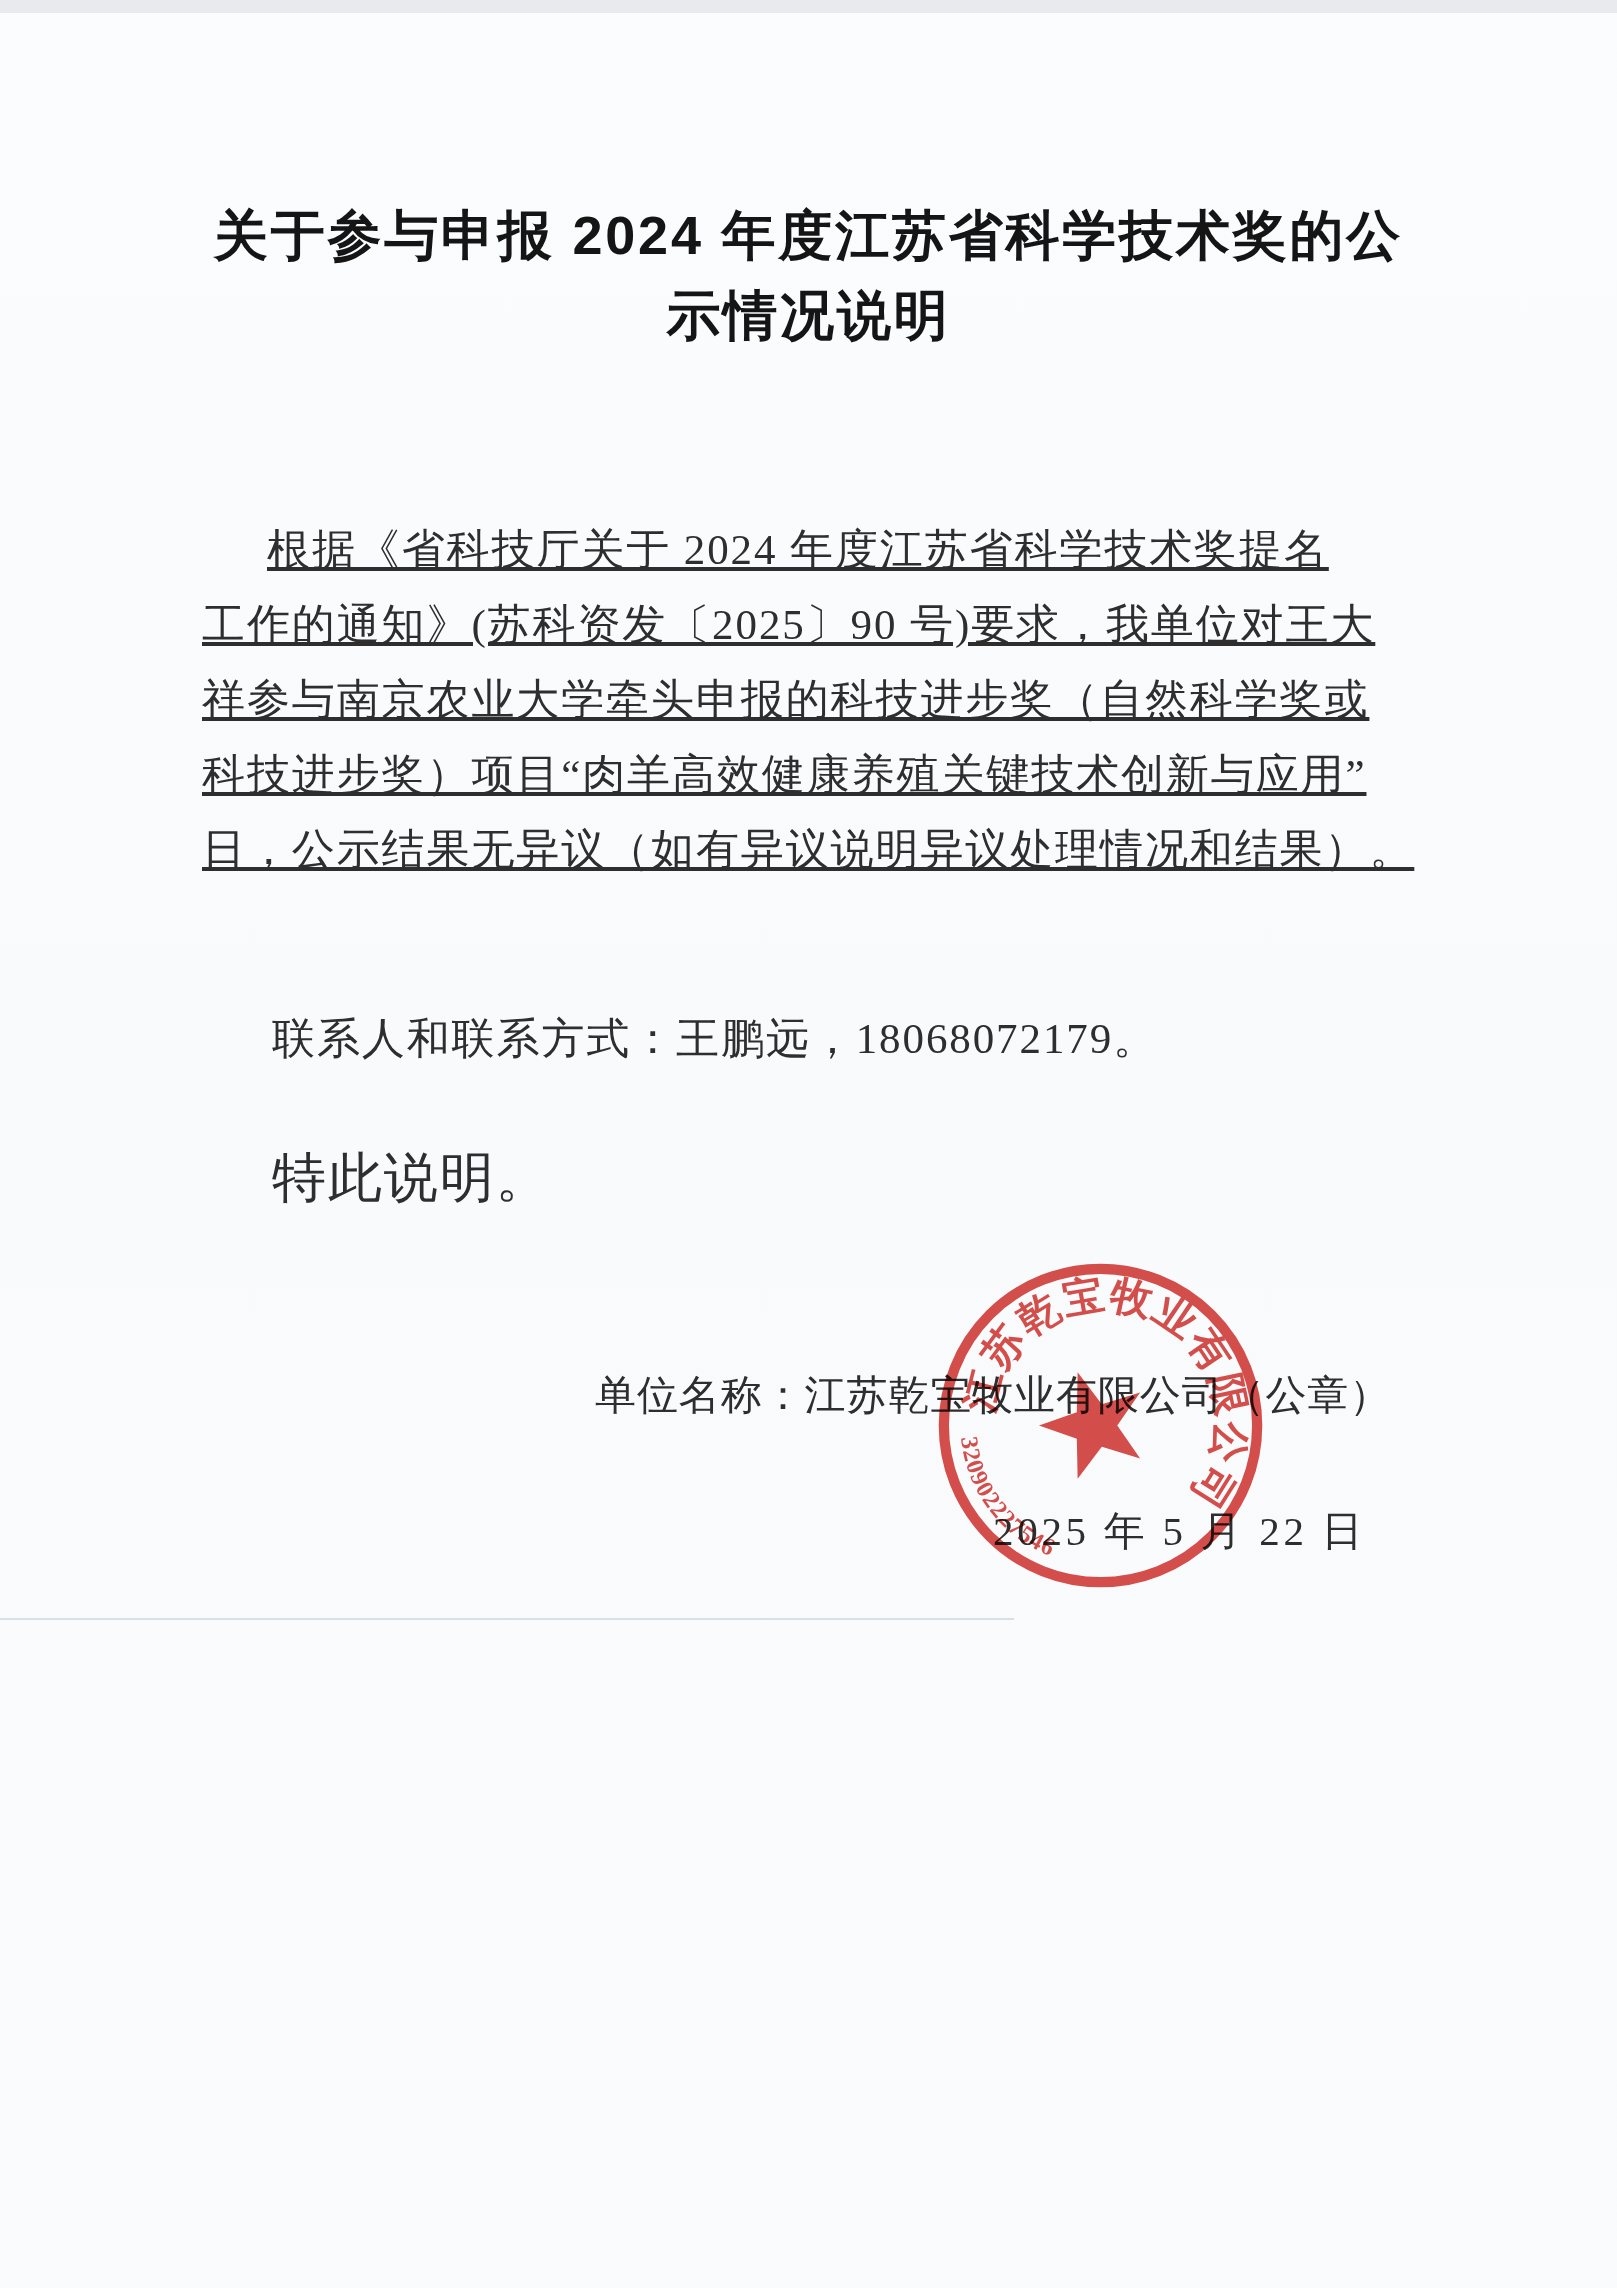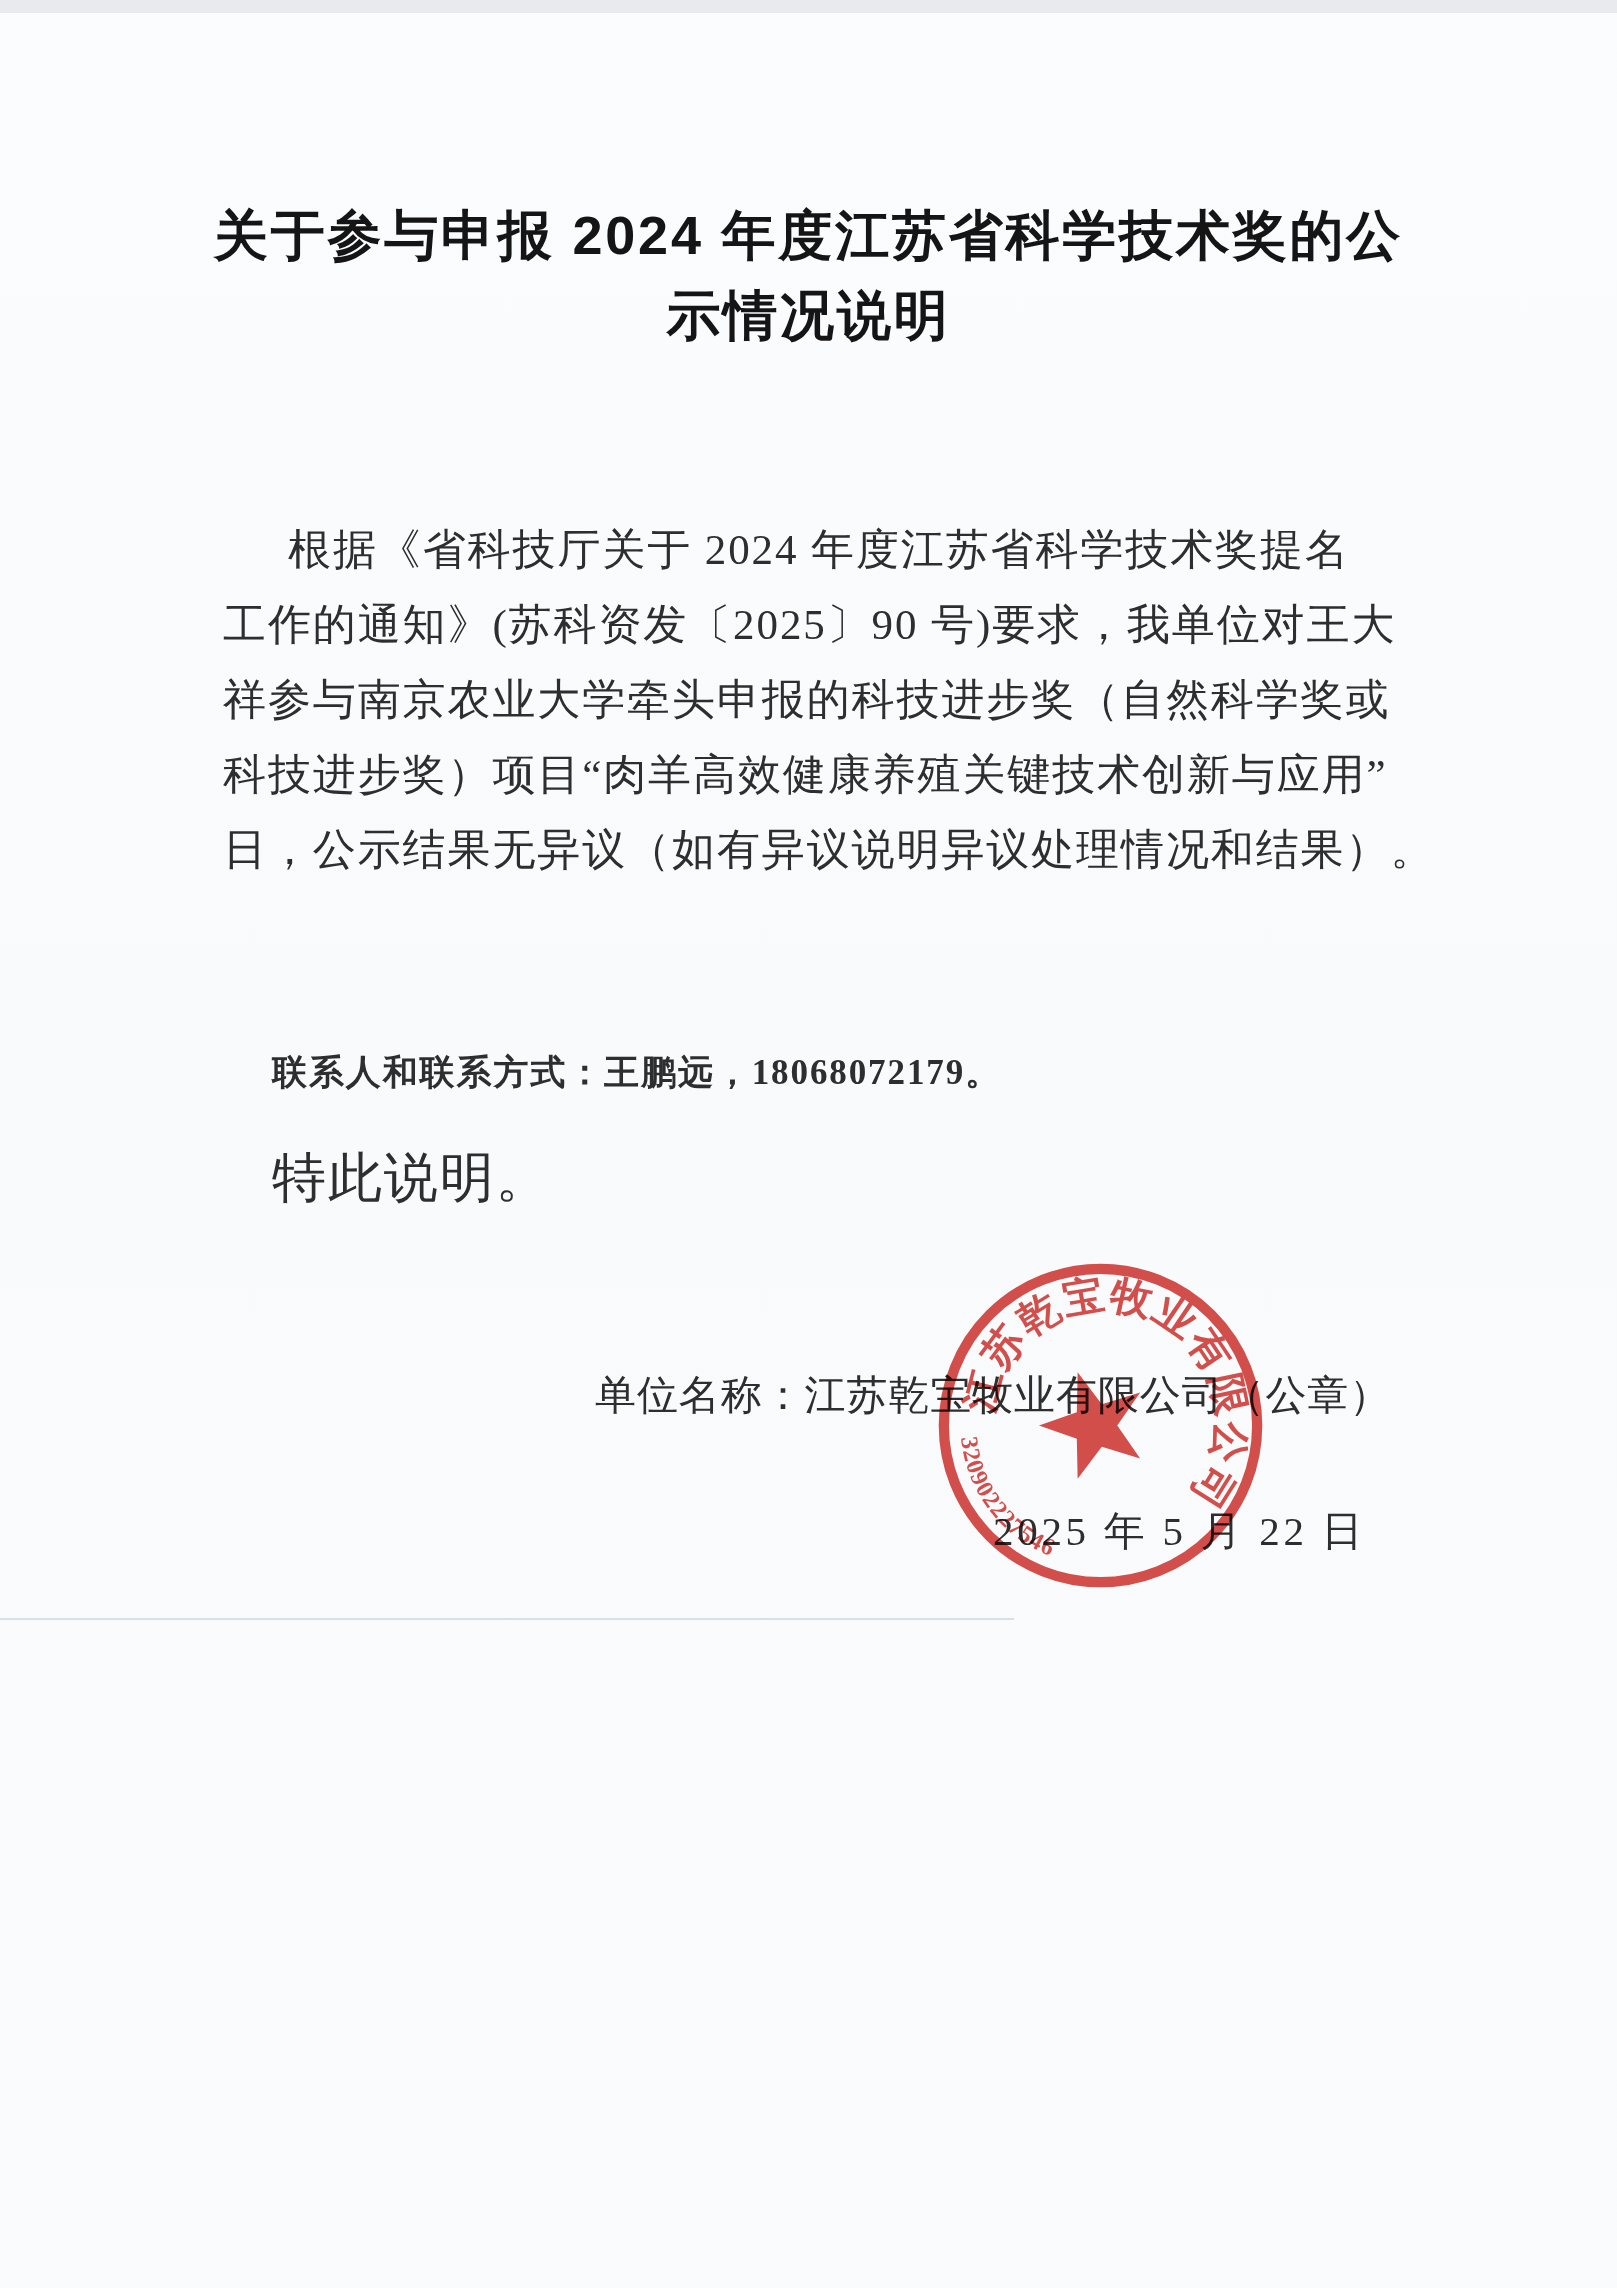--- a/index.html
+++ b/index.html
@@ -16,31 +16,32 @@
     position:absolute; top:182px; left:0; width:100%;
     text-align:center;
     font-family:"Liberation Sans", sans-serif;
     font-weight:700;
     font-size:54px; line-height:80px;
     letter-spacing:2.8px;
     color:#151515;
   }
   .title div { white-space:nowrap; }
   .body-block {
-    position:absolute; top:499px; left:223px;
+    position:absolute; top:499px; left:202px;
     font-size:43px; line-height:75px;
     letter-spacing:1.9px;
     white-space:nowrap;
     color:#2e2e2e;
+    text-decoration:underline;
   }
   .indent { padding-left:65px; }
   .contact-block {
-    position:absolute; top:1022px; left:207px;
-    font-size:35px; line-height:75px; letter-spacing:1.9px;
-    white-space:nowrap; color:#2e2e2e;font-weight:bold;
+    position:absolute; top:988px; left:207px;
+    font-size:43px; line-height:75px; letter-spacing:1.9px;
+    white-space:nowrap; color:#2e2e2e;
   }
   .closing-block {
     position:absolute; top:1128px; left:207px;
     font-size:54px; line-height:75px; letter-spacing:1.9px;
     white-space:nowrap; color:#2e2e2e;
   }
   .sig-unit {
     position:absolute; top:1354px; left:595px;
     font-size:41px; line-height:56px; letter-spacing:0.9px;
     white-space:nowrap; color:#2e2e2e;

